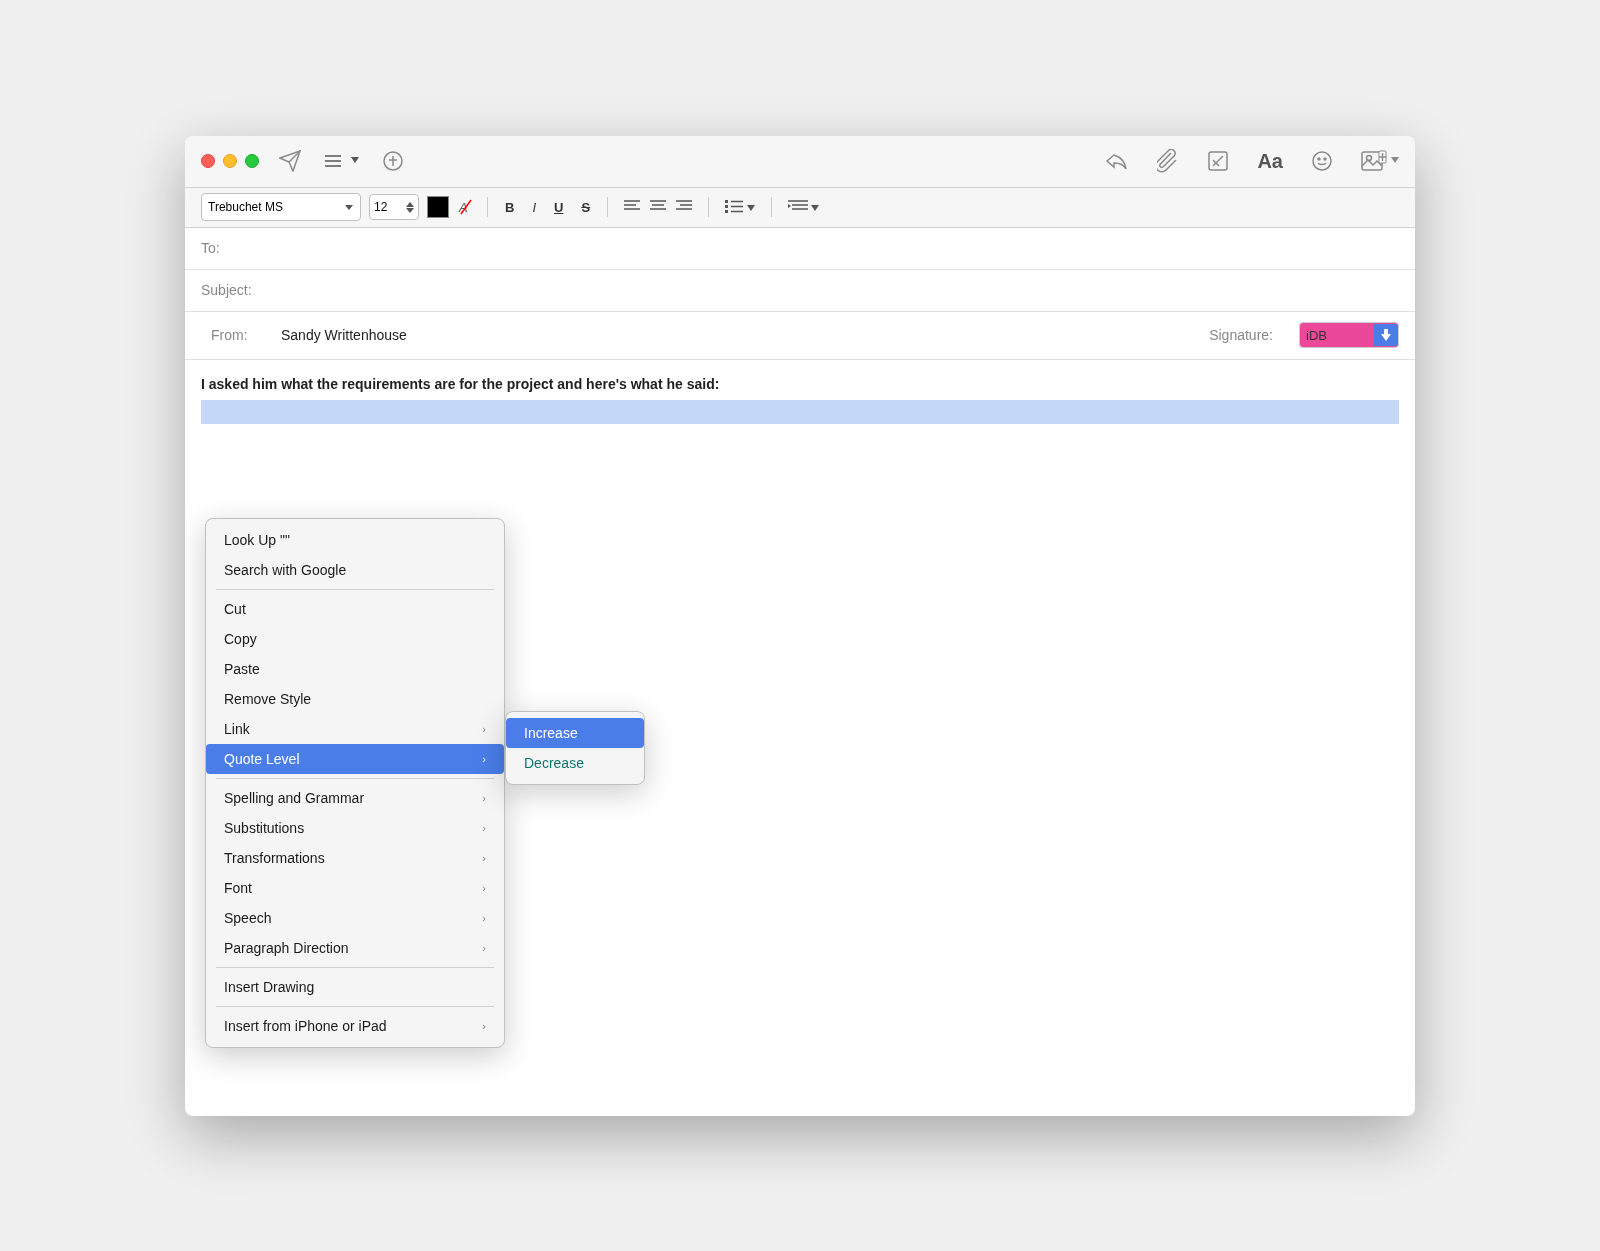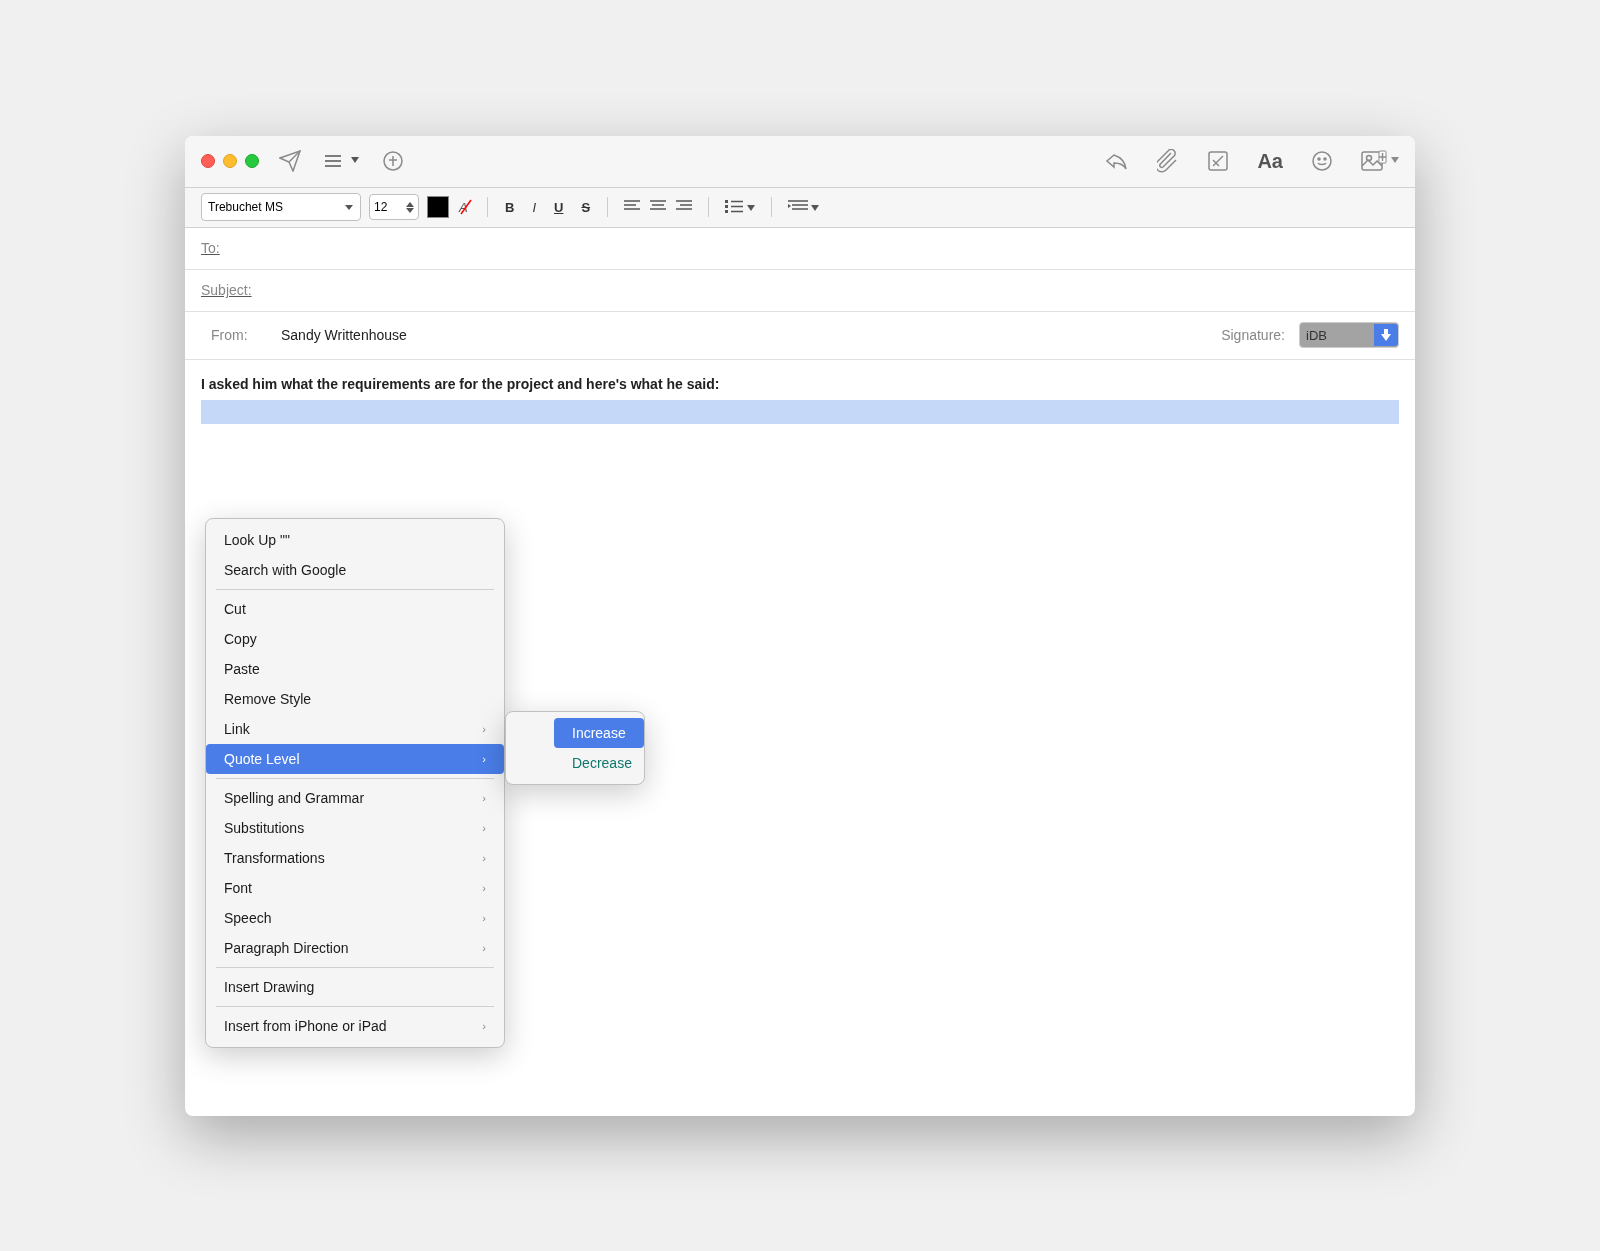--- a/index.html
+++ b/index.html
@@ -156,21 +156,20 @@
 
     .email-field {
       display: flex;
       align-items: center;
       padding: 10px 16px;
       border-bottom: 1px solid #e0e0e0;
       font-size: 14px;
       color: #555;
       height: 42px;
       flex-shrink: 0;
-      text-decoration: underline;
     }
 
     .email-field .label {
       color: #888;
       min-width: 70px;
     }
 
     .from-row {
       display: flex;
       align-items: center;
@@ -180,31 +179,31 @@
       flex-shrink: 0;
     }
 
     .from-label { color: #888; font-size: 14px; min-width: 70px; margin-left: 10px; }
     .from-name { font-size: 14px; color: #222; font-weight: 500; }
 
     .signature-area {
       margin-left: auto;
       display: flex;
       align-items: center;
-      gap: 14px;
+      gap: 26px;
       font-size: 14px;
       color: #888;
     }
 
     .signature-select {
       display: flex;
       align-items: center;
       border: 1px solid #ccc;
       border-radius: 4px;
-      background: #a3a3a3;
+      background: #ec4899;
       padding: 2px 6px;
       height: 26px;
       width: 100px;
       font-size: 13px;
       color: #333;
       justify-content: space-between;
     }
 
     .signature-select .chevron {
       background: #4a7de8;
@@ -567,21 +566,21 @@
       <div class="menu-item">
         <span>Insert Drawing</span>
       </div>
       <div class="menu-separator"></div>
       <div class="menu-item">
         <span>Insert from iPhone or iPad</span>
         <span class="chevron-right">›</span>
       </div>
     </div>
 
-    <div class="submenu" style="top: 483px; left: 320px; padding-left: 48px;">
+    <div class="submenu" style="top: 483px; left: 320px;">
       <div class="submenu-item highlighted">
         <span>Increase</span>
       </div>
       <div class="submenu-item">
         <span>Decrease</span>
       </div>
     </div>
 
   </div>
 </div>

